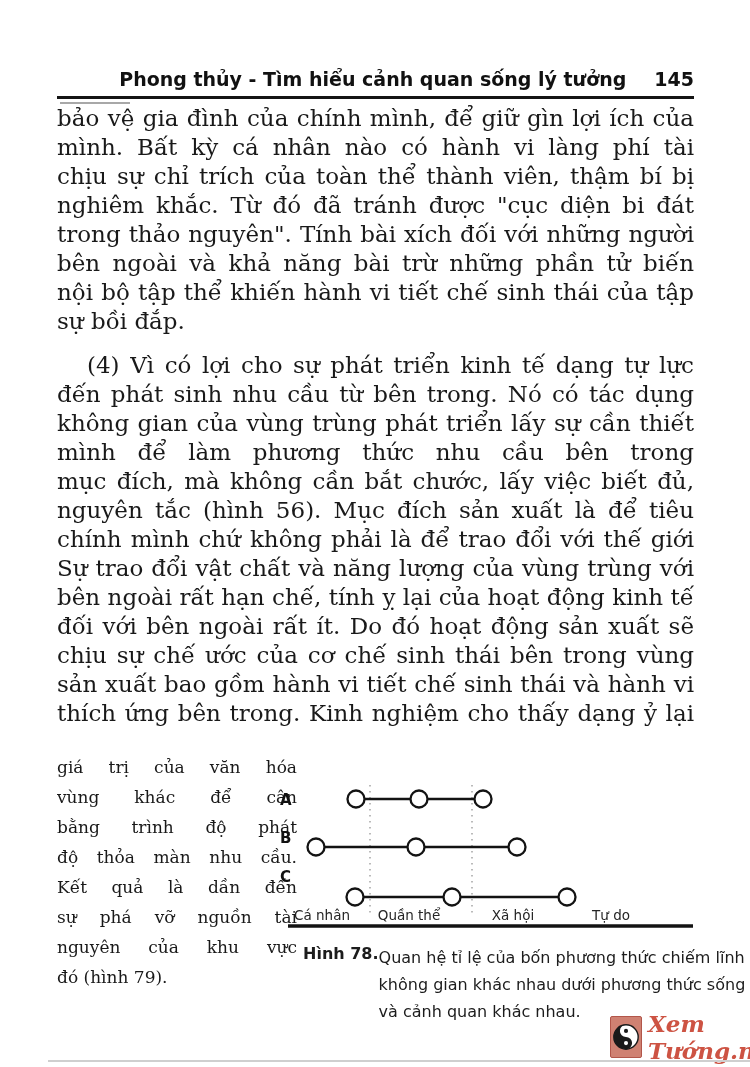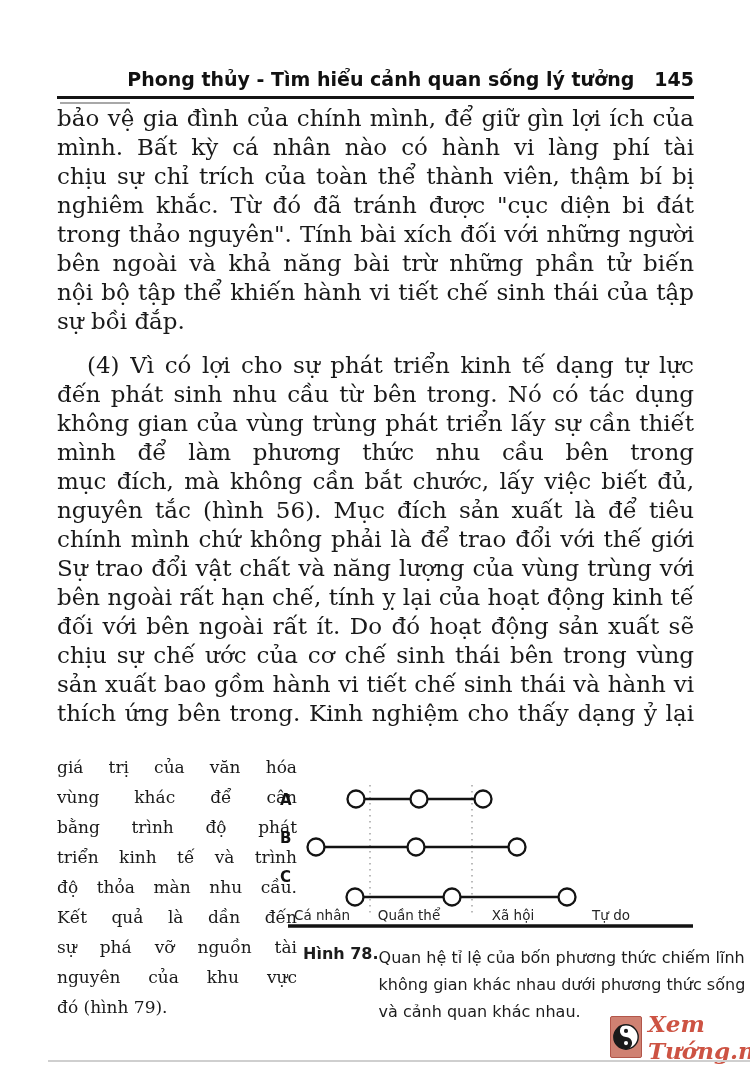--- a/index.html
+++ b/index.html
@@ -2,21 +2,21 @@
 <html><head>
 <meta charset="utf-8">
 <style>
   html,body{margin:0;padding:0;background:#9a9a9a;}
   .page{
     position:relative;width:750px;height:1067px;background:#ffffff;
     font-family:"DejaVu Serif", serif;color:#191919;overflow:hidden;margin:0 auto;
   }
   .header{
     position:absolute;left:57px;top:68px;width:637px;
-    display:flex;justify-content:flex-end;gap:20px;
+    display:flex;justify-content:flex-end;gap:28px;
     font-family:"DejaVu Sans", "Liberation Sans", sans-serif;
     font-weight:bold;font-size:19px;color:#111;
   }
   .header-rule{position:absolute;left:57px;top:96px;width:637px;height:3px;background:#141414;}
   .rule-artifact{position:absolute;left:60px;top:102px;width:70px;height:2px;background:#a8a8a8;}
   .body-text{position:absolute;left:57px;top:104px;width:637px;font-size:23px;}
   .para{margin:0;}
   .para2{margin-top:15px;}
   .tline{height:29px;line-height:29px;white-space:nowrap;}
   .tline.just{text-align:justify;text-align-last:justify;white-space:normal;height:29px;overflow:hidden;}
@@ -78,21 +78,20 @@
         <div class="tline just">chịu sự chế ước của cơ chế sinh thái bên trong vùng trùng, và</div>
         <div class="tline just">sản xuất bao gồm hành vi tiết chế sinh thái và hành vi tính</div>
         <div class="tline just">thích ứng bên trong. Kinh nghiệm cho thấy dạng ỷ lại kinh tế,</div>
       </div>
   </div>
 
   <div class="side-col">
       <div class="tline just">giá trị của văn hóa</div>
       <div class="tline just">vùng khác để cân</div>
       <div class="tline just">bằng trình độ phát</div>
-      <div class="tline just">triển kinh tế và trình</div>
       <div class="tline just">độ thỏa màn nhu cầu.</div>
       <div class="tline just">Kết quả là dần đến</div>
       <div class="tline just">sự phá vỡ nguồn tài</div>
       <div class="tline just">nguyên của khu vực</div>
       <div class="tline">đó (hình 79).</div>
     </div>
 
   <svg class="figure" width="428" height="160" viewBox="0 0 428 160" xmlns="http://www.w3.org/2000/svg">
       <line x1="98" y1="12" x2="98" y2="140" stroke="#8d8d8d" stroke-width="1.2" stroke-dasharray="1.5,4.5"></line>
       <line x1="200" y1="12" x2="200" y2="140" stroke="#8d8d8d" stroke-width="1.2" stroke-dasharray="1.5,4.5"></line>

